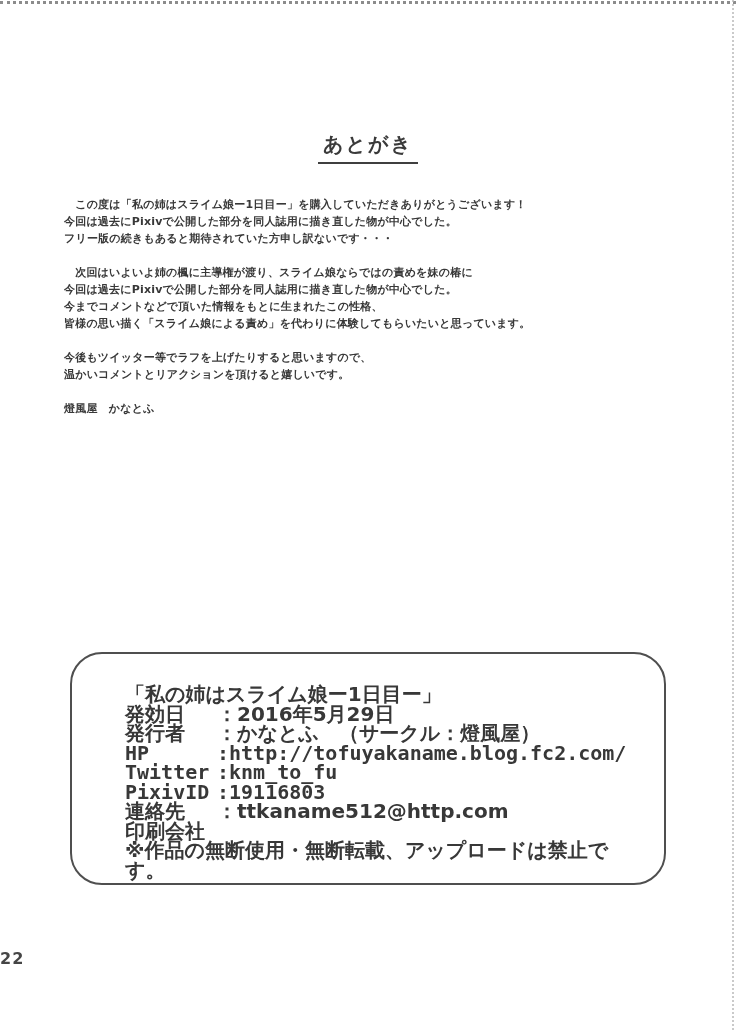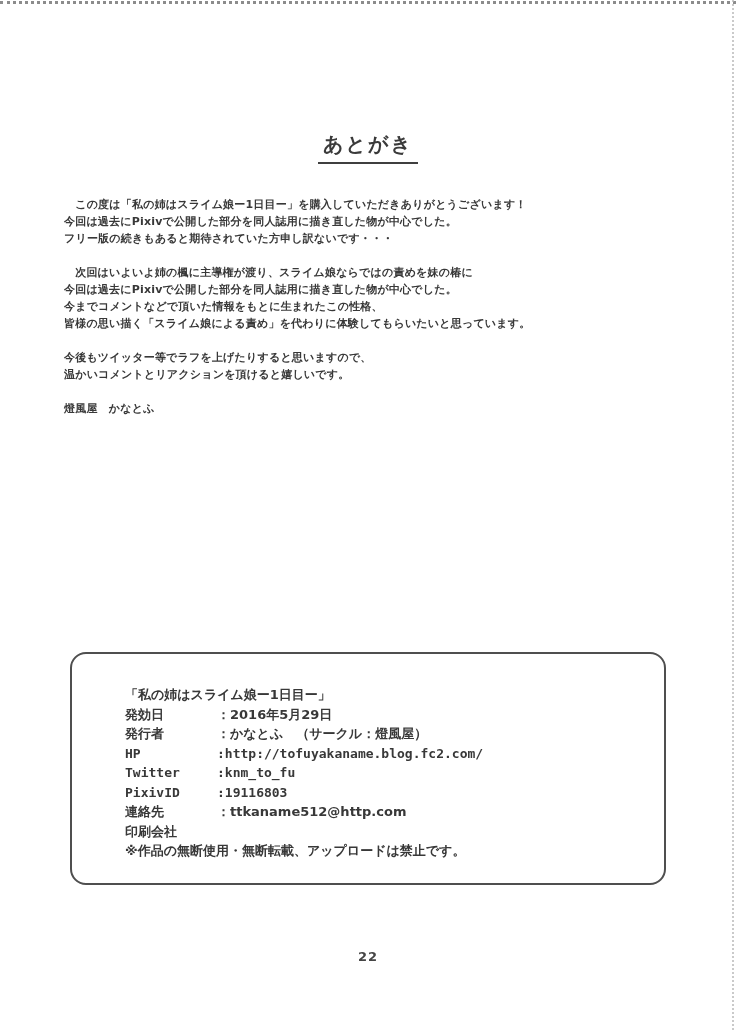--- a/index.html
+++ b/index.html
@@ -74,23 +74,23 @@
   }
 
   .colophon {
     position: absolute;
     left: 70px;
     top: 652px;
     width: 596px;
     height: 233px;
     box-sizing: border-box;
     border: 2px solid #4f4f4f;
-    border-radius: 16px;
+    border-radius: 32px;
     padding: 31px 18px 0 53px;
-    font-size: 13px;
+    font-size: 20px;
     font-weight: bold;
     line-height: 19.5px;
     background: #ffffff;
   }
   .c-row {
     display: flex;
     white-space: pre;
   }
   .c-label {
     flex: 0 0 92px;
@@ -103,22 +103,22 @@
   }
   .c-row.mono {
     font-family: "DejaVu Sans Mono", monospace;
   }
 
   .page-number {
     position: absolute;
     top: 949px;
     left: 0;
     width: 100%;
-    text-align: center;
-    font-size: 13px;
+    text-align: left;
+    font-size: 16px;
     font-weight: bold;
     letter-spacing: 1px;
     color: #454545;
   }
 </style>
 </head>
 <body>
 
 <div class="page">
 

